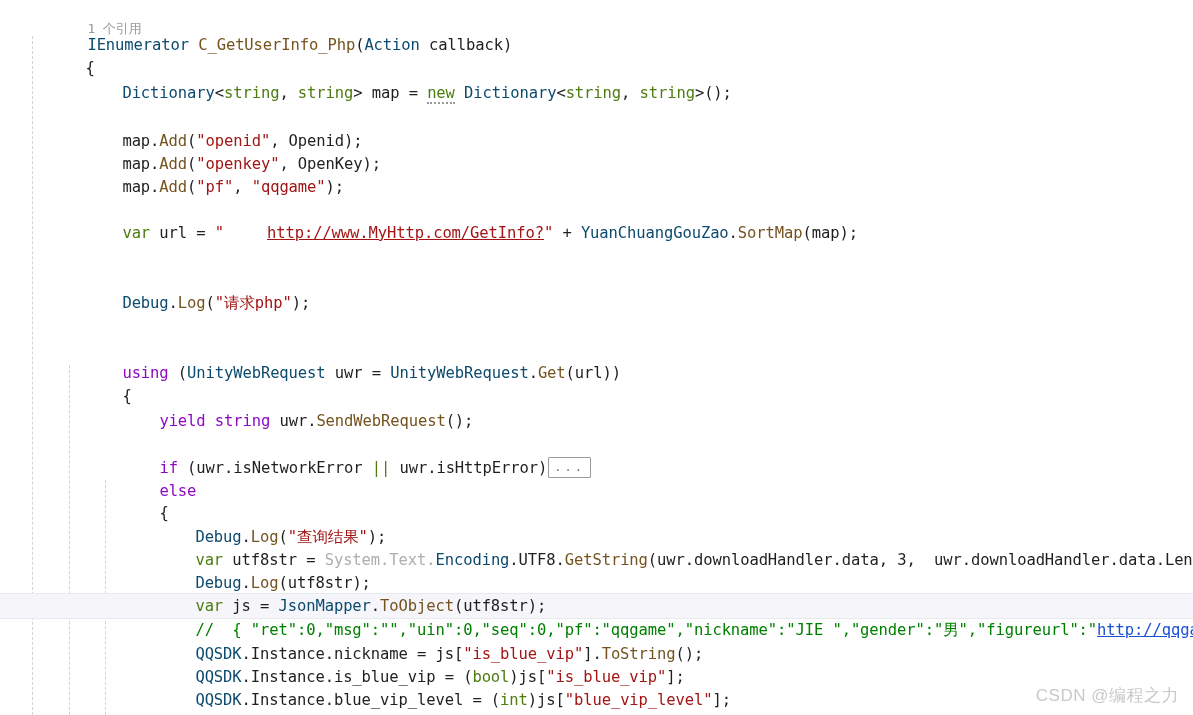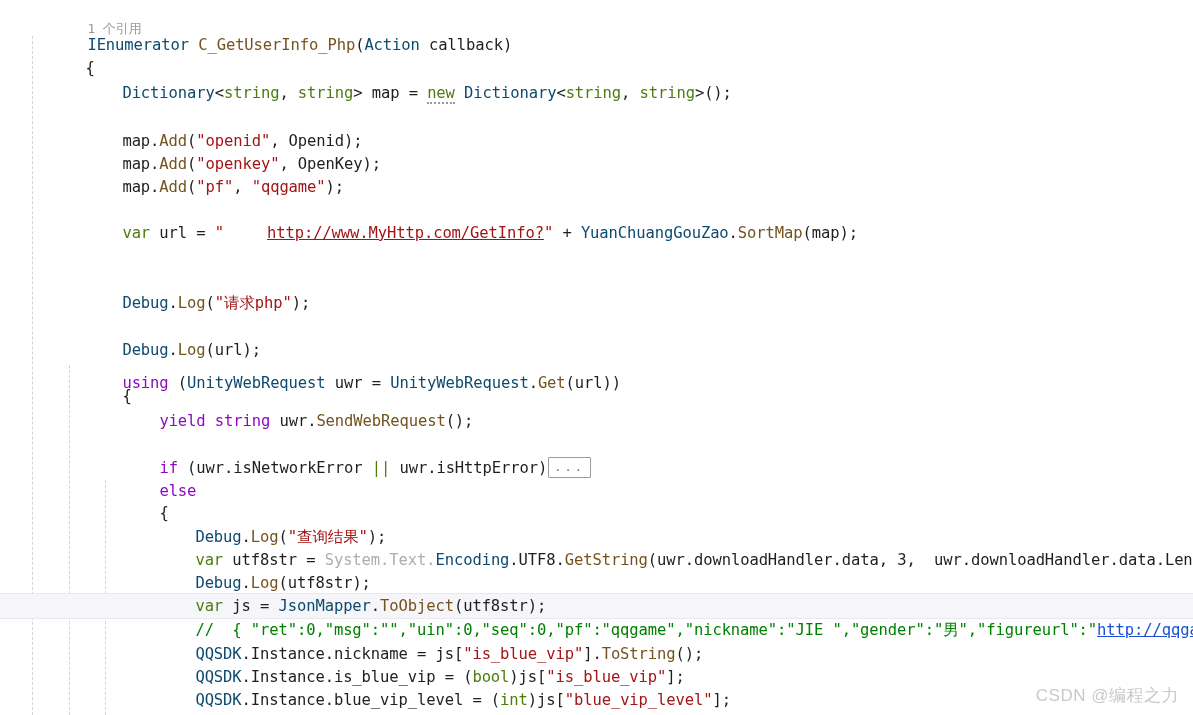--- a/index.html
+++ b/index.html
@@ -178,26 +178,23 @@
     <span class="ln" style="position:absolute;left:67px;top:199px;">
       <span class="kw">var</span><span class="plain"> </span><span class="plain">url</span><span class="op"> = </span><span class="str">"</span><span class="link-str">http://www.MyHttp.com/GetInfo?</span><span class="str">"</span><span class="op"> + </span><span class="type">YuanChuangGouZao</span><span class="plain">.</span><span class="method">SortMap</span><span class="plain">(</span><span class="plain">map</span><span class="plain">);</span>
     </span>
 
     
     <span class="ln" style="position:absolute;left:67px;top:269px;">
       <span class="type">Debug</span><span class="plain">.</span><span class="method">Log</span><span class="plain">(</span><span class="str">"请求php"</span><span class="plain">);</span>
     </span>
 
     
-    <span class="ln" style="position:absolute;left:67px;top:316px;">
-      <span class="type">Debug</span><span class="plain">.</span><span class="method">Log</span><span class="plain">(</span><span class="plain">url</span><span class="plain">);</span>
-    </span>
-
-    
-    <span class="ln" style="position:absolute;left:67px;top:349px;">
+
+    
+    <span class="ln" style="position:absolute;left:67px;top:339px;">
       <span class="ctl">using</span><span class="plain"> </span><span class="plain">(</span><span class="type">UnityWebRequest</span><span class="plain"> </span><span class="plain">uwr</span><span class="op"> = </span><span class="type">UnityWebRequest</span><span class="plain">.</span><span class="method">Get</span><span class="plain">(</span><span class="plain">url</span><span class="plain">))</span>
     </span>
 
     
     <span class="ln" style="position:absolute;left:67px;top:362px;">
       <span class="plain">{</span>
     </span>
 
     
     <span class="ln" style="position:absolute;left:104px;top:387px;">

